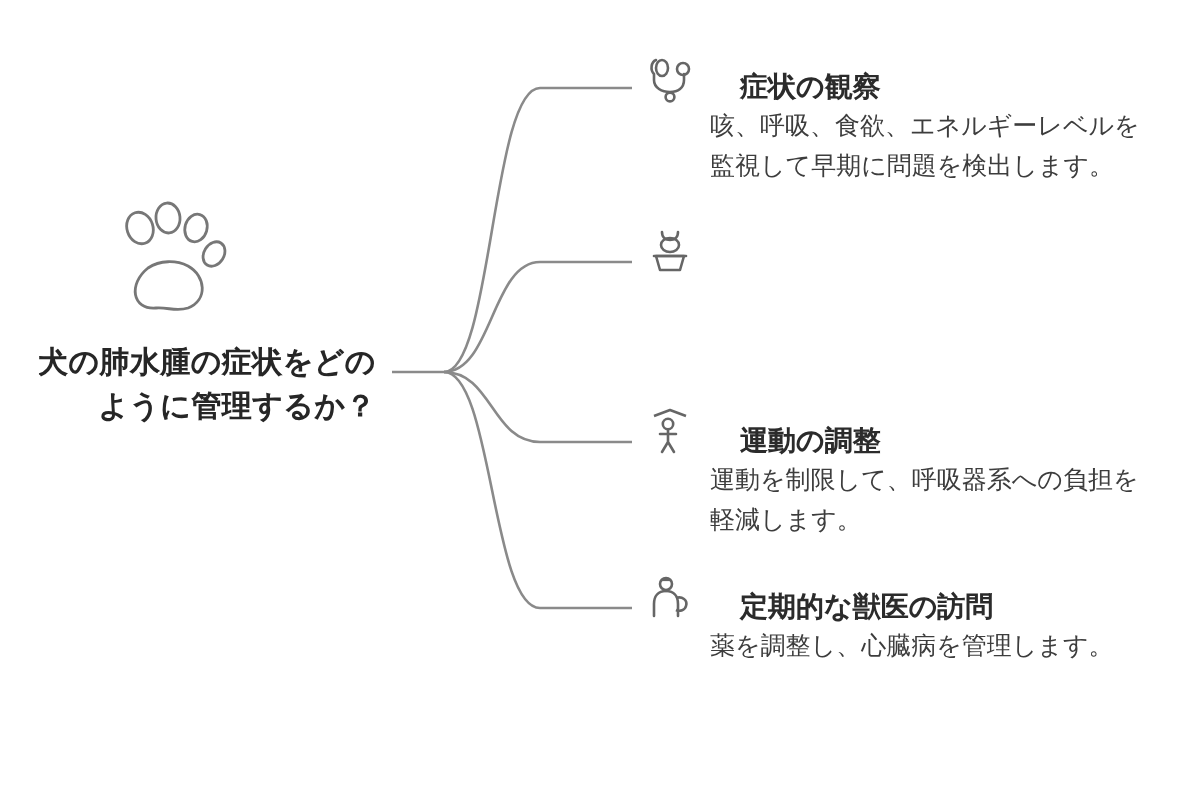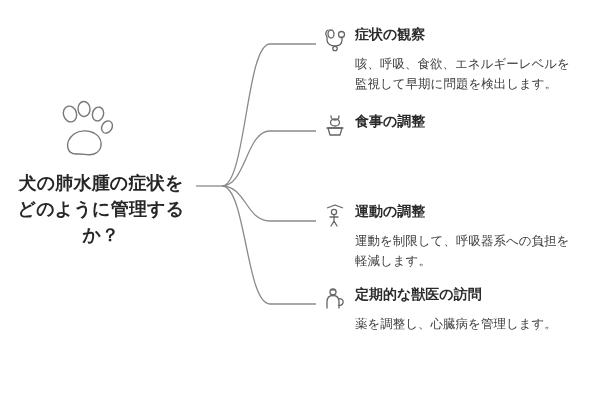--- a/index.html
+++ b/index.html
@@ -39,59 +39,60 @@
     top: 100px;
     width: 180px;
   }
   .root-icon {
     width: 70px;
     height: 60px;
     margin-left: 42px;
     margin-bottom: 6px;
   }
   .root-title {
-    font-size: 18px;
+    font-size: 15px;
     font-weight: bold;
     line-height: 1.45;
     color: #262626;
-    text-align: center;
+    text-align: right;
     letter-spacing: 0.2px;
     padding-left: 6px;
   }
 
   
   .branch {
     position: absolute;
     left: 322px;
     width: 262px;
   }
   .branch-head {
     display: flex;
-    align-items: flex-start;
-    gap: 7px;
+    align-items: flex-end;
+    gap: 22px;
     margin-bottom: 2px;
   }
   .branch-icon {
     width: 26px;
     height: 26px;
     flex: 0 0 26px;
   }
   .branch-title {
     font-size: 14px;
     font-weight: bold;
     color: #2b2b2b;
     line-height: 1.2;
     white-space: nowrap;
   }
   .branch-desc {
     font-size: 12.5px;
     line-height: 1.62;
     color: #3d3d3d;
     margin-left: 33px;
     width: 218px;
+    font-family: Liberation Mono, monospace;
   }
 
   .b0 { top: 26px; }
   .b1 { top: 113px; }
   .b2 { top: 203px; }
   .b3 { top: 286px; }
 </style>
 </head>
 <body>
 
@@ -135,21 +136,20 @@
   </div>
 
   <div class="branch b1">
     <div class="branch-head">
       <svg class="branch-icon" viewBox="0 0 26 26">
         <path d="M9 3 C9 6, 11 7, 13 7 C15 7, 17 6, 17 3" fill="none" stroke="#666" stroke-width="1.3" stroke-linecap="round"></path>
         <ellipse cx="13" cy="9.5" rx="4.5" ry="3.5" fill="none" stroke="#666" stroke-width="1.3"></ellipse>
         <path d="M6 15 L20 15 L18 22 L8 22 Z" fill="none" stroke="#666" stroke-width="1.3" stroke-linejoin="round"></path>
         <line x1="5" y1="15" x2="21" y2="15" stroke="#666" stroke-width="1.3" stroke-linecap="round"></line>
       </svg>
-      <div class="branch-title">食事の調整</div>
     </div>
   </div>
 
   <div class="branch b3">
     <div class="branch-head">
       <svg class="branch-icon" viewBox="0 0 26 26">
         <circle cx="11" cy="6" r="3" fill="none" stroke="#666" stroke-width="1.3"></circle>
         <path d="M11 9.5 C7 9.5, 5 12, 5 16 L5 22" fill="none" stroke="#666" stroke-width="1.3" stroke-linecap="round"></path>
         <path d="M11 9.5 C15 9.5, 17 12, 17 16 L17 22" fill="none" stroke="#666" stroke-width="1.3" stroke-linecap="round"></path>
         <path d="M16 13 C19 12, 22 14, 21 17 C20.5 19, 18 20, 16 19" fill="none" stroke="#666" stroke-width="1.3" stroke-linejoin="round"></path>

